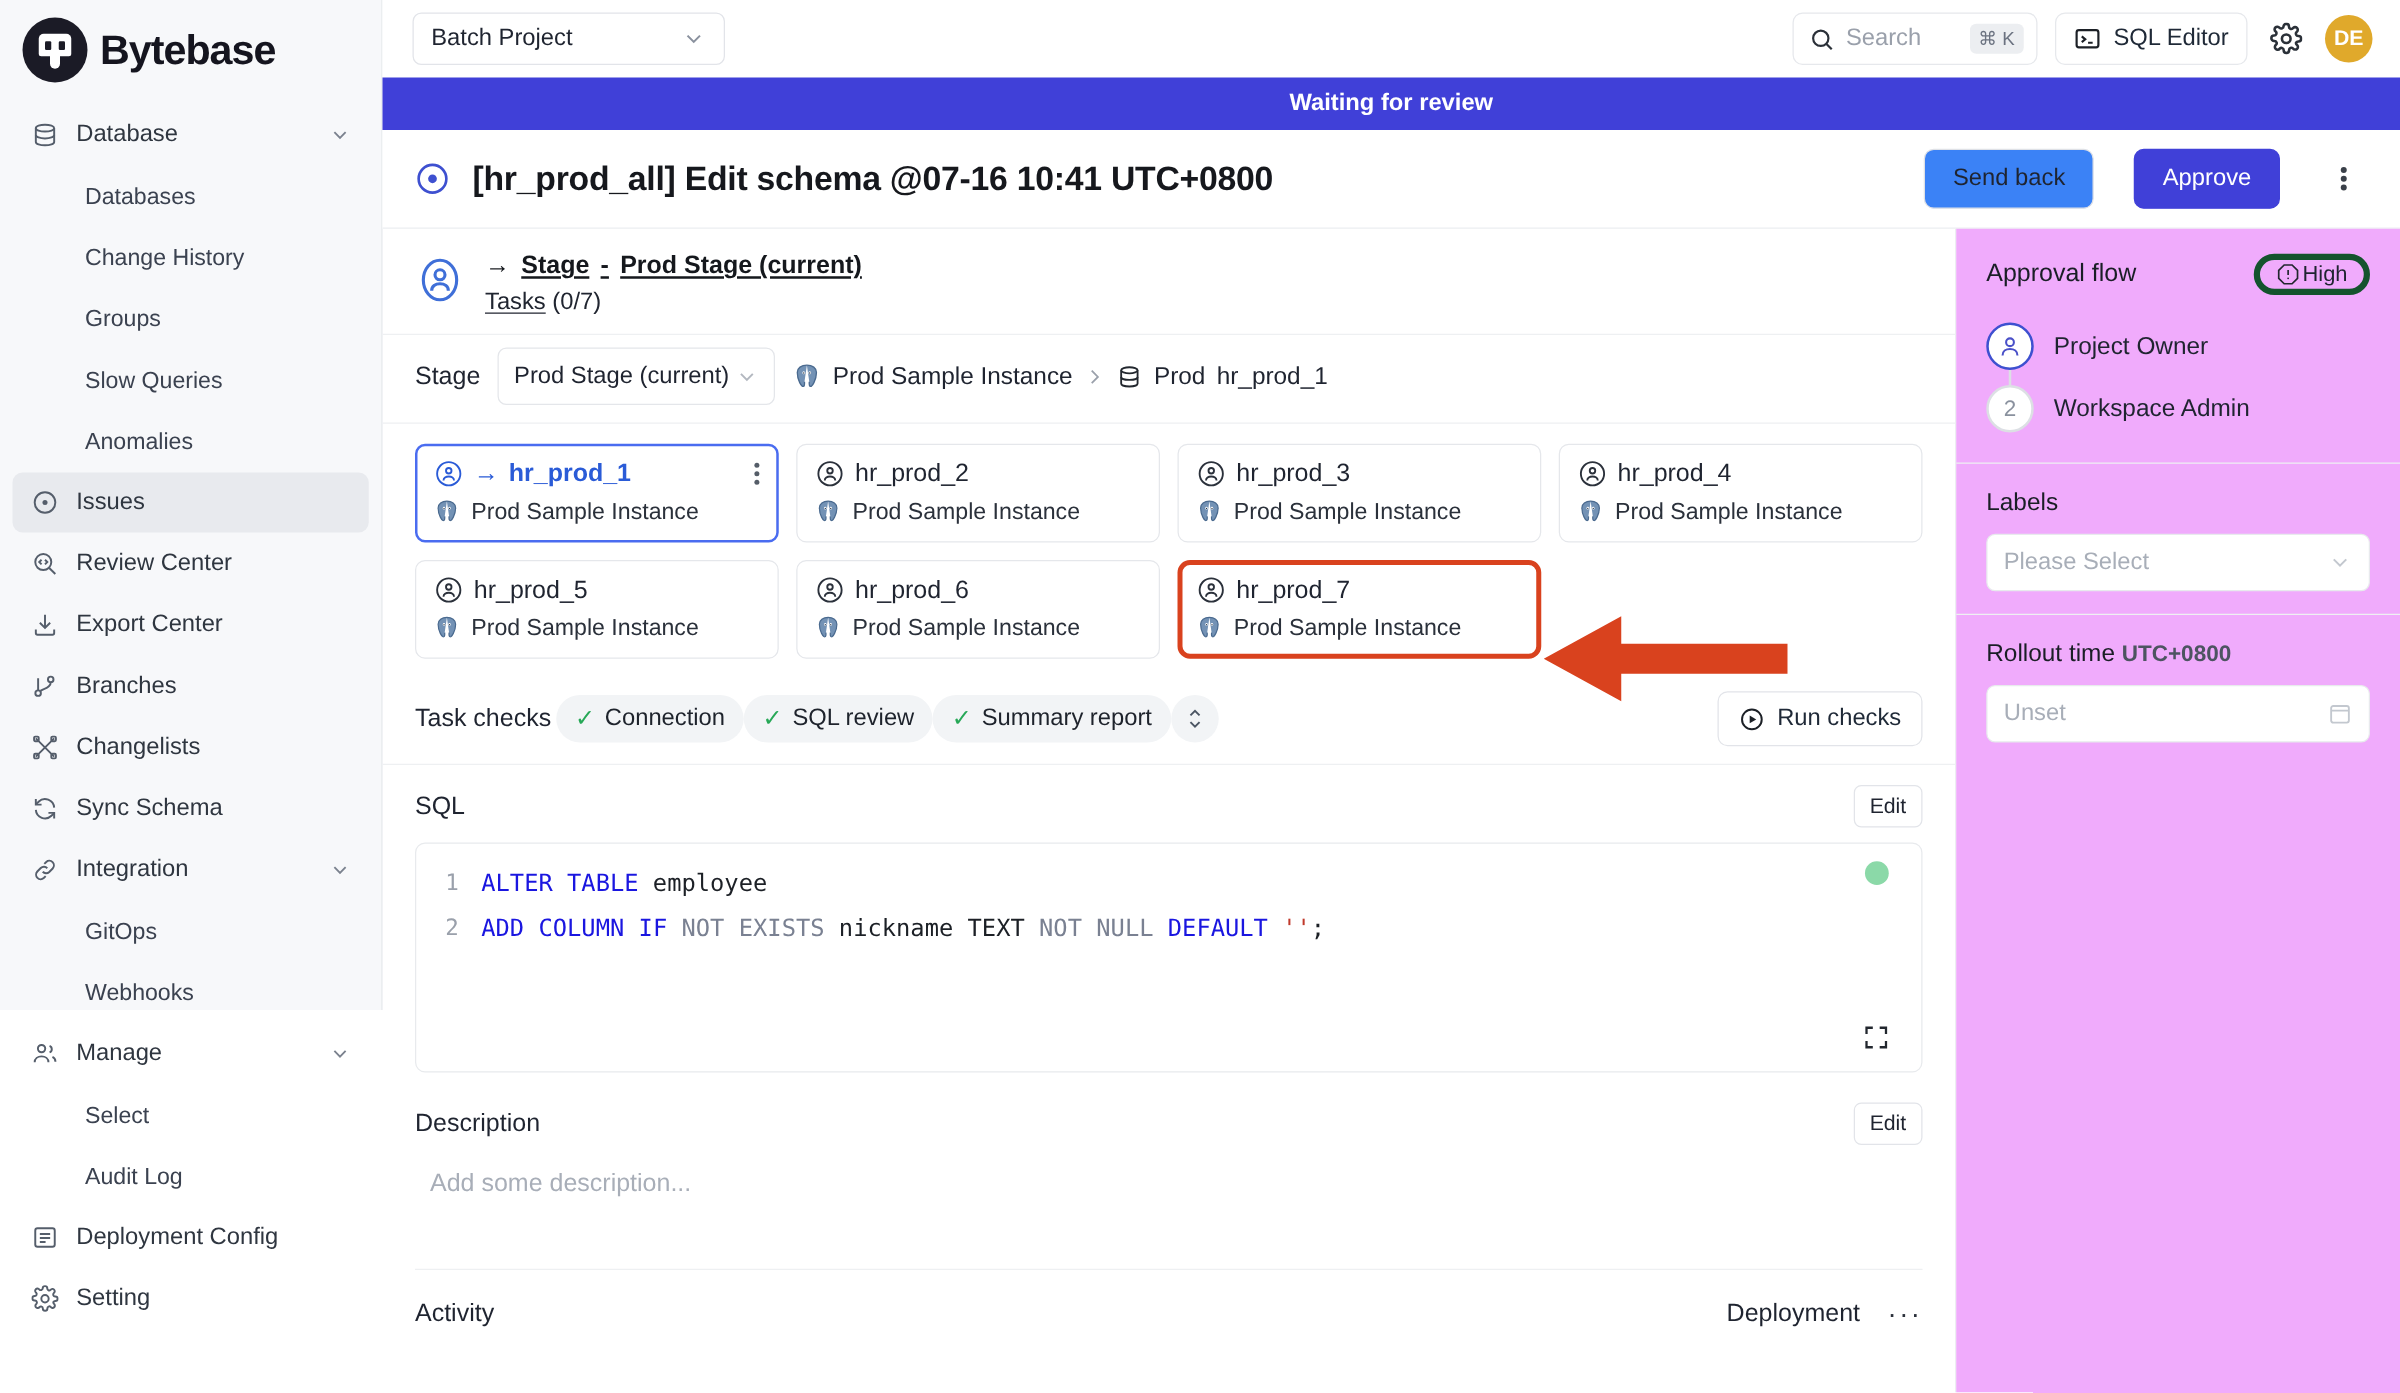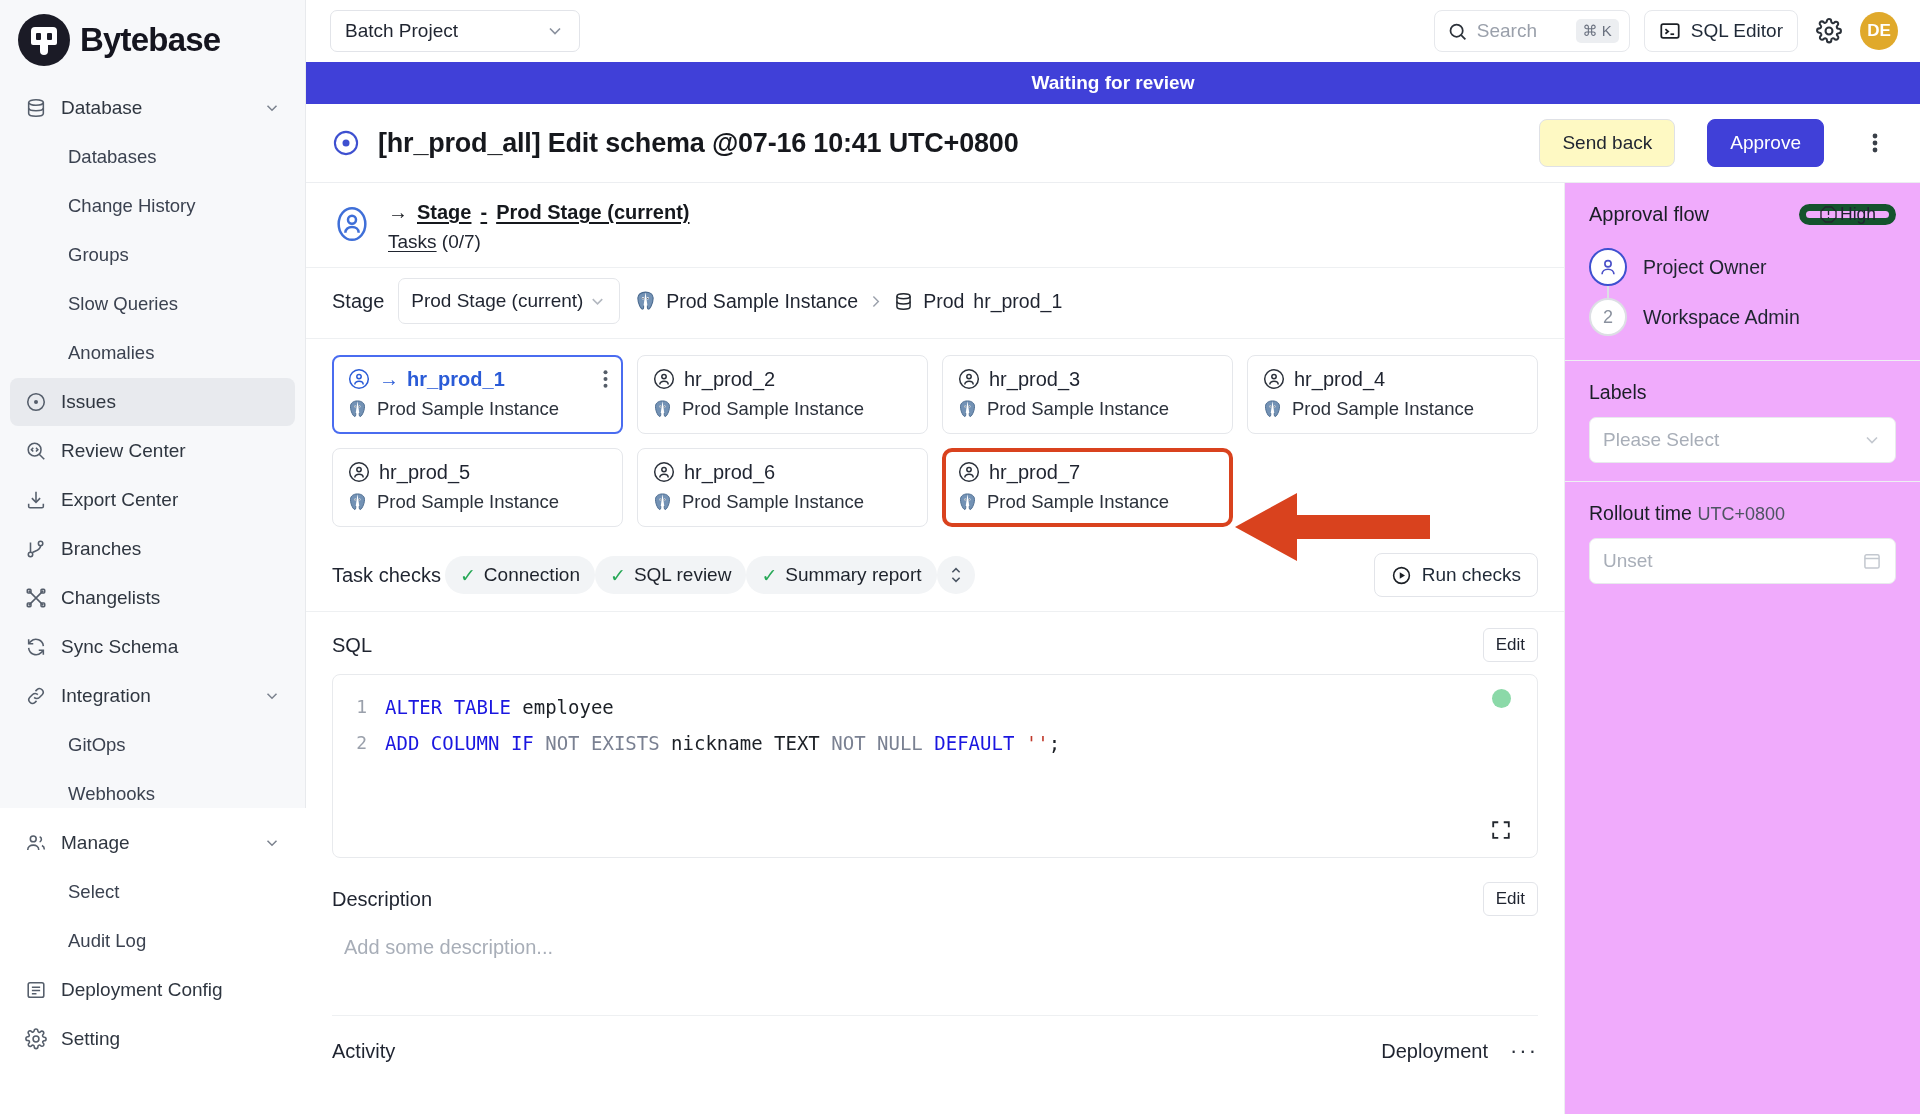--- a/index.html
+++ b/index.html
@@ -88,21 +88,21 @@
   .issue-head {
     display: flex; align-items: center; gap: 18px;
     padding: 0 28px 0 26px; height: 79px; border-bottom: 1px solid #eceef1; background: #fff;
   }
   .issue-status-icon { width: 28px; height: 28px; flex: none; }
   .issue-title { font-size: 27px; font-weight: 700; color: #16181d; letter-spacing: -0.2px; white-space: nowrap; }
   .btn {
     height: 48px; border-radius: 8px; font-size: 19px; display: flex; align-items: center;
     justify-content: center; padding: 0 22px; cursor: pointer; white-space: nowrap;
   }
-  .btn-outline { border: 1px solid #dfe1e6; background: #fef9c3; color: #1f2430; text-align: center; }
+  .btn-outline { border: 1px solid #dfe1e6; background: #3b82f6; color: #1f2430; text-align: center; }
   .btn-primary { background: #4040d8; color: #fff; font-weight: 500; border: 1px solid #4040d8; }
   .kebab { width: 34px; height: 34px; display: flex; align-items: center; justify-content: center; cursor: pointer; color: #3a4049; }
 
   .body-split { display: flex; flex: 1; min-height: 0; }
   .center-col { flex: 1; min-width: 0; display: flex; flex-direction: column; border-right: 1px solid #eceef1; overflow: hidden; }
 
   .stage-header { display: flex; gap: 16px; padding: 18px 26px 14px 26px; align-items: flex-start; }
   .stage-avatar { width: 40px; height: 40px; flex: none; margin-top: 3px; }
   .stage-lines { display: flex; flex-direction: column; gap: 7px; }
   .stage-line1 { display: flex; align-items: center; gap: 9px; font-size: 20px; font-weight: 600; color: #15181d; }
@@ -187,34 +187,34 @@
   .activity-title { font-size: 20px; color: #1f2430; }
   .subscribe { margin-left: auto; font-size: 20px; color: #1f2430; cursor: pointer; }
   .act-dots { margin-left: 22px; color: #2b313b; cursor: pointer; font-size: 22px; letter-spacing: 2px; }
 
   
   .right-col { width: 355px; min-width: 355px; display: flex; flex-direction: column; background: #f0abfc; }
   .rp-section { padding: 20px 24px 18px 24px; border-bottom: 1px solid #eef0f2; }
   .rp-head { display: flex; align-items: center; margin-bottom: 16px; }
   .rp-title { font-size: 20px; font-weight: 500; color: #1a1e26; }
   .pri-badge {
-    margin-left: auto; display: flex; align-items: center; gap: 2px; height: 21px; padding: 0 13px;
-    border: 7px solid #14532d; border-radius: 17px; font-size: 17.5px; color: #1f2430;
+    margin-left: auto; display: flex; align-items: center; gap: 2px; height: 33px; padding: 0 13px;
+    border: 5px solid #14532d; border-radius: 17px; font-size: 17.5px; color: #1f2430;
   }
   .flow-item { display: flex; align-items: center; gap: 16px; height: 50px; position: relative; }
   .flow-node {
     width: 38px; height: 38px; border-radius: 50%; flex: none;
     display: flex; align-items: center; justify-content: center; background: #fff;
   }
   .flow-node.cur { border: 2px solid #3e50d0; color: #3e50d0; }
   .flow-node.pending { border: 2px solid #dcdfe4; color: #8a919e; font-size: 18px; }
   .flow-connector { position: absolute; left: 18px; top: 44px; width: 2px; height: 18px; background: #dcdfe4; }
   .flow-label { font-size: 19.5px; color: #1f2430; }
   .rp-label { font-size: 19.5px; color: #1a1e26; font-weight: 500; margin-bottom: 13px; }
-  .rp-label .muted { font-weight: 400; color: #4d5461; font-size: 18px; }
+  .rp-label .muted { font-weight: 700; color: #4d5461; font-size: 18px; }
   .rp-select {
     height: 46px; border: 1px solid #e8eaed; border-radius: 7px; display: flex; align-items: center;
     justify-content: space-between; padding: 0 13px; font-size: 19px; color: #a8aeb8; cursor: pointer; background: #fff;
   }
   .rp-select .chev { color: #c3c8cf; }
   .rp-select .cal { color: #c3c8cf; }
 
   
   .annot-arrow { position: absolute; pointer-events: none; z-index: 40; }
   svg { display: block; }

